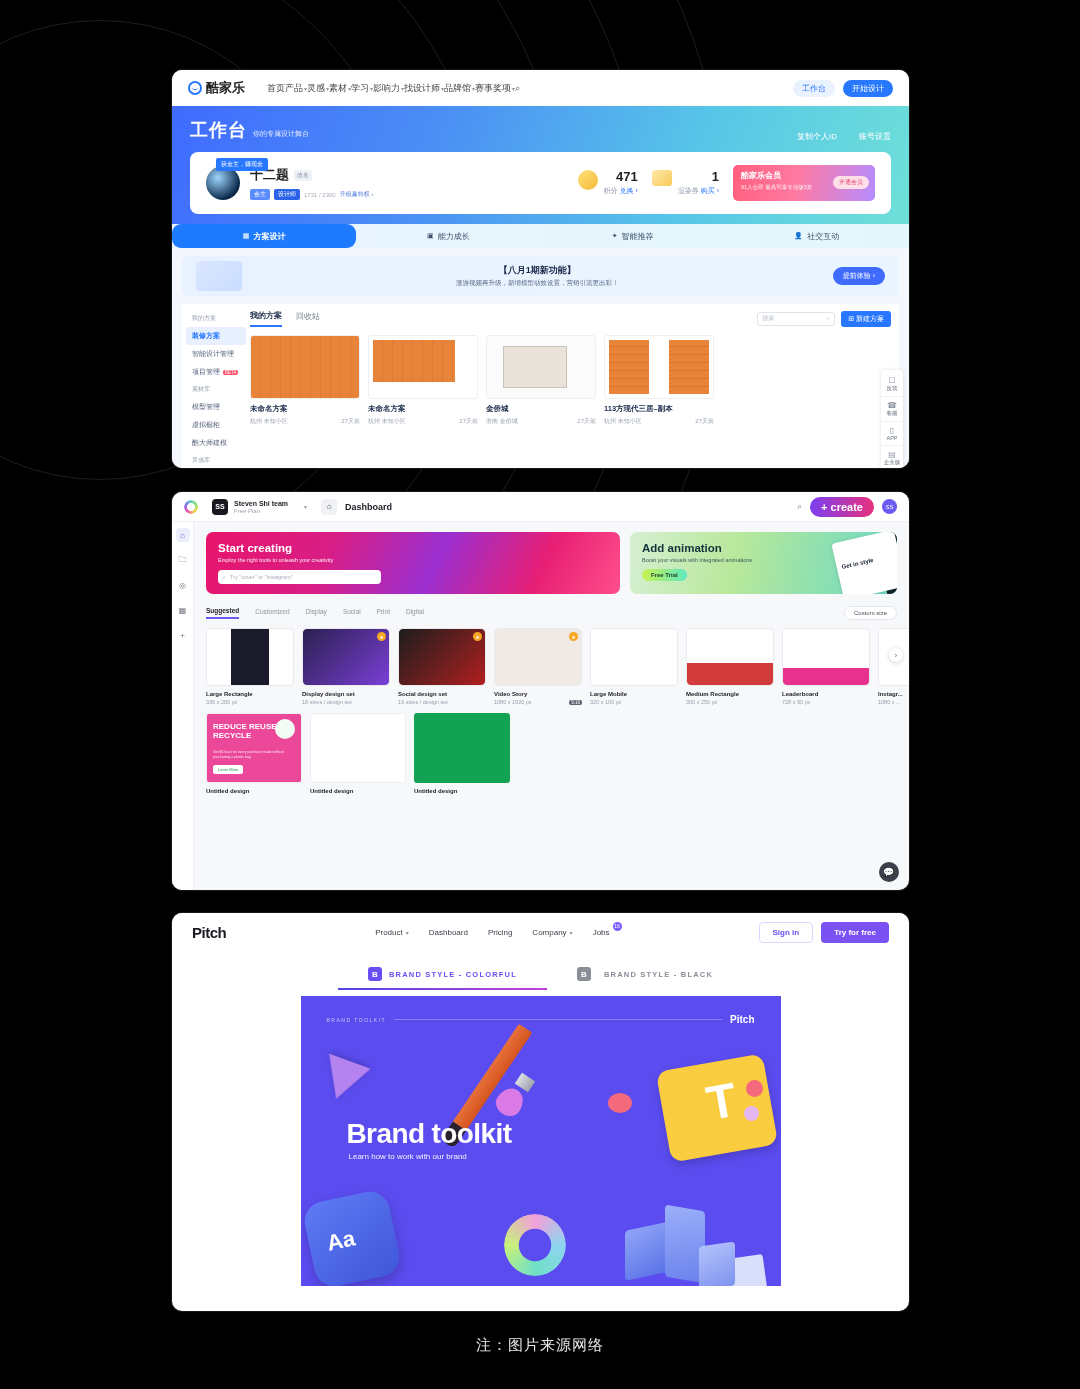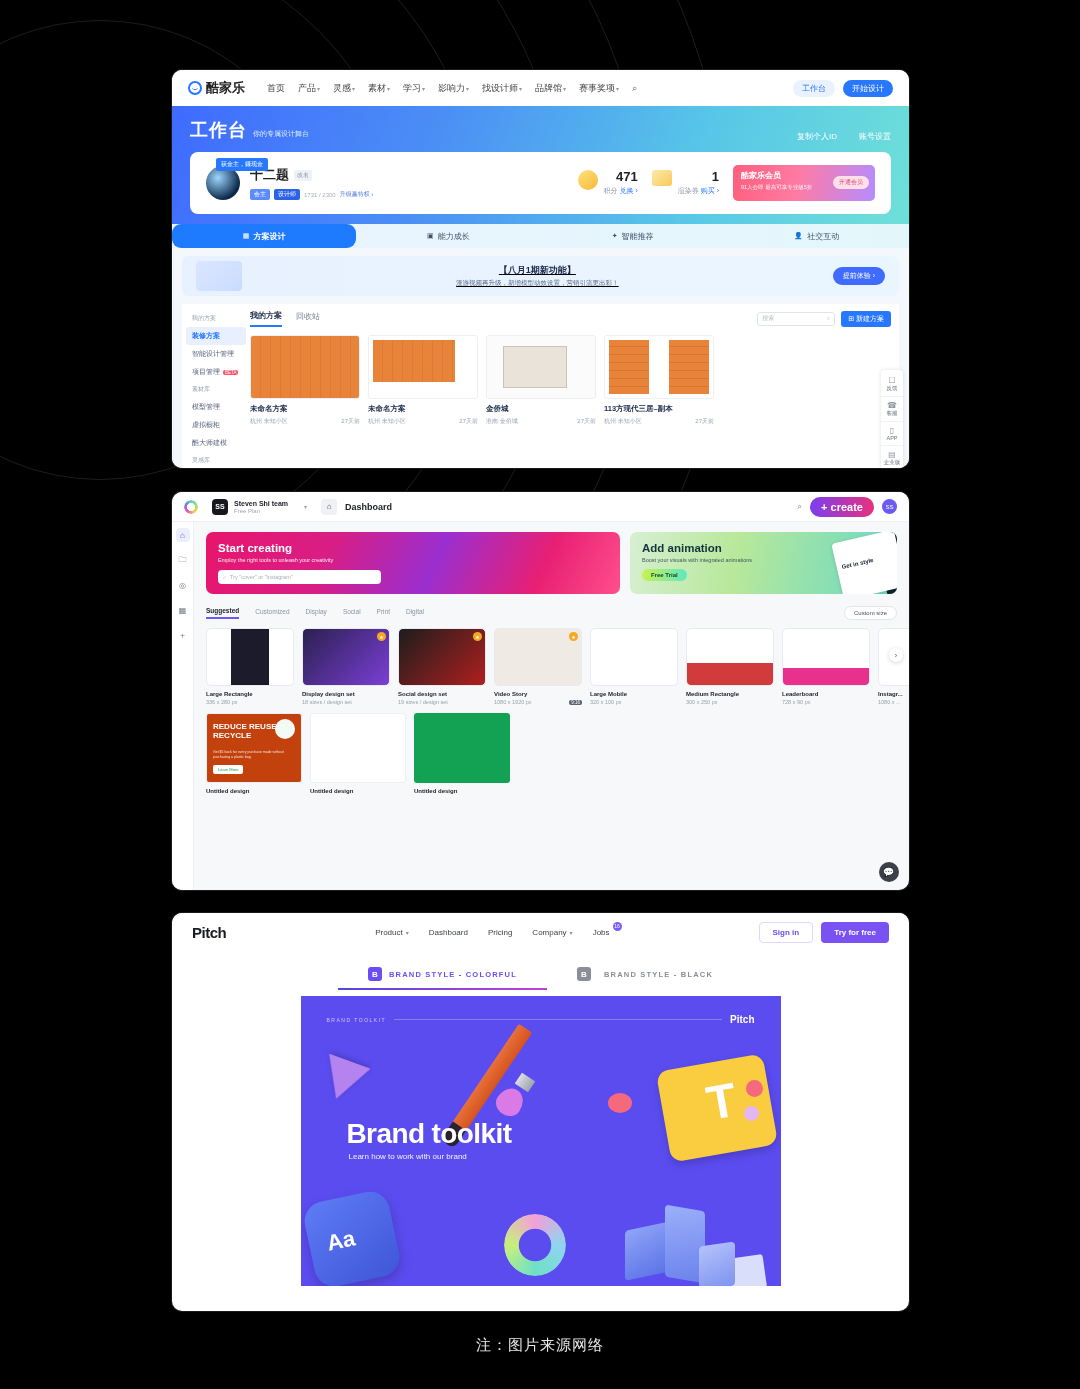--- a/index.html
+++ b/index.html
@@ -25,21 +25,21 @@
     position:absolute; left:172px; width:737px;
     background:#fff; border-radius:10px; overflow:hidden;
     box-shadow:0 0 0 1px #191919;
   }
   
   #panel-kujiale { top:70px; height:398px; }
   .kj-nav { height:36px; background:#fff; display:flex; align-items:center; padding:0 16px; }
   .kj-logo { display:flex; align-items:center; gap:4px; font-size:13px; font-weight:bold; color:#222; }
   .kj-logo-mark { width:14px; height:14px; border-radius:50%; border:2px solid #2878ff; position:relative; }
   .kj-logo-mark:after{ content:""; position:absolute; left:2px; top:3px; width:6px; height:3px; border-bottom:1.5px solid #2878ff; border-radius:0 0 4px 4px;}
-  .kj-menu { display:flex; align-items:center; gap:13px; margin-left:22px; }
+  .kj-menu { display:flex; align-items:center; margin-left:22px; }
   .kj-menu span { font-size:9px; color:#444; white-space:nowrap; }
   .kj-menu .caret { font-size:6px; color:#999; margin-left:1px; }
   .kj-nav-right { margin-left:auto; display:flex; align-items:center; gap:8px; }
   .kj-pill { font-size:8px; padding:3px 9px; border-radius:10px; display:flex; align-items:center; gap:3px;}
   .kj-pill.light { background:#eaf1ff; color:#2878ff; }
   .kj-pill.solid { background:#2878ff; color:#fff; }
   .kj-search-ic { font-size:10px; color:#555; }
 
   .kj-hero { background:linear-gradient(110deg,#3f6bff 0%, #4b8ef5 35%, #57c6e8 70%, #6fe0d8 100%); padding:12px 18px 10px; position:relative; }
   .kj-hero-top { display:flex; align-items:flex-end; }
@@ -72,21 +72,21 @@
   .kj-promo-btn { position:absolute; right:6px; top:11px; font-size:6px; background:#ffe0ea; color:#e04a72; border-radius:8px; padding:2px 6px;}
 
   .kj-tabs { display:flex; background:linear-gradient(90deg,#eaf3ff,#e3f7fb); height:24px; }
   .kj-tab { flex:1; display:flex; align-items:center; justify-content:center; gap:4px; font-size:8px; color:#40506a; position:relative;}
   .kj-tab.active { background:#1f7bfd; color:#fff; font-weight:bold;border-radius:9px;}
   .kj-tab .ti { font-size:7px; }
 
   .kj-body { background:#f4f7fb; padding:8px 10px 0; }
   .kj-banner { background:linear-gradient(90deg,#e8f1ff,#eaf6ff); border-radius:6px; height:40px; display:flex; align-items:center; padding:0 14px; }
   .kj-banner-img { width:46px; height:30px; border-radius:4px; background:linear-gradient(135deg,#dbe6ff,#c9dcff); flex:none;}
-  .kj-banner-txt { flex:1; text-align:center;text-decoration:underline; }
+  .kj-banner-txt { flex:1; text-align:center; }
   .kj-banner-t { font-size:9px; font-weight:bold; color:#1b2b4b; }
   .kj-banner-s { font-size:6.5px; color:#5b6a86; margin-top:2px;}
   .kj-banner-btn { background:#3f6bff; color:#fff; font-size:7px; border-radius:10px; padding:4px 10px; }
 
   .kj-main { display:flex; background:#fff; margin-top:8px; min-height:140px; }
   .kj-side { width:64px; padding:6px 0 0 4px; flex:none;}
   .kj-side-h { font-size:6px; color:#9aa3b2; padding:4px 6px; }
   .kj-side-item { font-size:7px; color:#55607a; padding:4px 6px; border-radius:3px; display:flex; align-items:center; gap:3px;}
   .kj-side-item.active { background:#e8f0ff; color:#2878ff; font-weight:bold;}
   .kj-side-item .beta { font-size:4.5px; background:#ff4d6a; color:#fff; border-radius:2px; padding:0 2px; }
@@ -163,21 +163,21 @@
   .cv-cn { font-size:6px; font-weight:bold; color:#1d1f25; margin-top:5px; white-space:nowrap; overflow:hidden;}
   .cv-cs { font-size:5.5px; color:#9aa0ad; margin-top:2px; display:flex; justify-content:space-between; align-items:center;}
   .cv-cs .vtag { background:#5c6270; color:#fff; border-radius:2px; padding:0 2px; font-size:4.5px;}
   .cv-arrow { position:absolute; right:-6px; top:20px; width:14px;height:14px;border-radius:50%;background:#fff;box-shadow:0 1px 4px rgba(0,0,0,.18); font-size:7px; color:#555; display:flex;align-items:center;justify-content:center;}
   .cv-recent-h { display:flex; align-items:center; margin-top:16px;}
   .cv-recent-t { font-size:7.5px; font-weight:bold; color:#1d1f25;}
   .cv-recent-l { margin-left:auto; font-size:6px; color:#5b63f0;}
   .cv-recent { display:flex; gap:8px; margin-top:8px;}
   .cv-rc { width:96px; }
   .cv-rt { width:96px; height:70px; border-radius:3px; border:1px solid #eceef3; overflow:hidden; position:relative;}
-  .cv-rt.green { background:#c2410c; }
+  .cv-rt.green { background:#ec4899; }
   .cv-rt.white { background:#fff; }
   .cv-rt.solid { background:#13a254; border:none;}
   .cv-rt-txt { position:absolute; left:6px; top:8px; font-size:8px; font-weight:bold; color:#fff; line-height:1.15;}
   .cv-rt-sub { position:absolute; left:6px; top:36px; font-size:3.5px; color:rgba(255,255,255,.85); line-height:1.3;}
   .cv-rt-btn { position:absolute; left:6px; bottom:8px; font-size:4px; color:#1a9e4b; background:#fff; border-radius:2px; padding:2px 5px;}
   .cv-rt-circ { position:absolute; right:6px; top:5px; width:20px;height:20px;border-radius:50%;background:#f3fbf5;}
   .cv-rn { font-size:6px; font-weight:bold; color:#1d1f25; margin-top:5px;}
   .cv-chat { position:absolute; right:10px; bottom:8px; width:20px;height:20px;border-radius:50%; background:#3d3f49; color:#fff; display:flex; align-items:center;justify-content:center; font-size:9px;}
 
   

